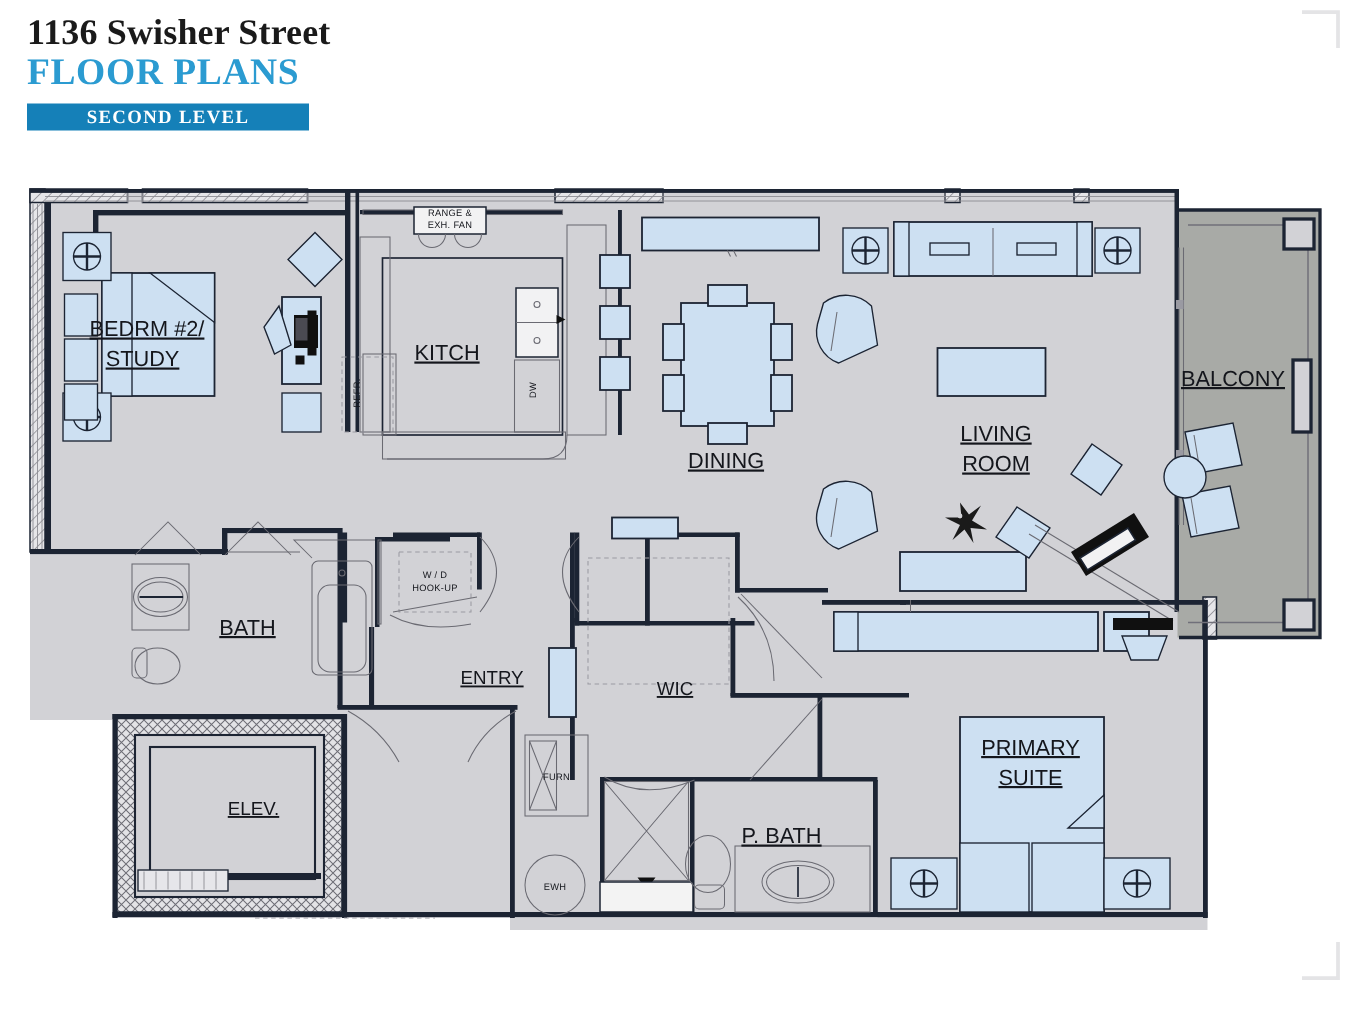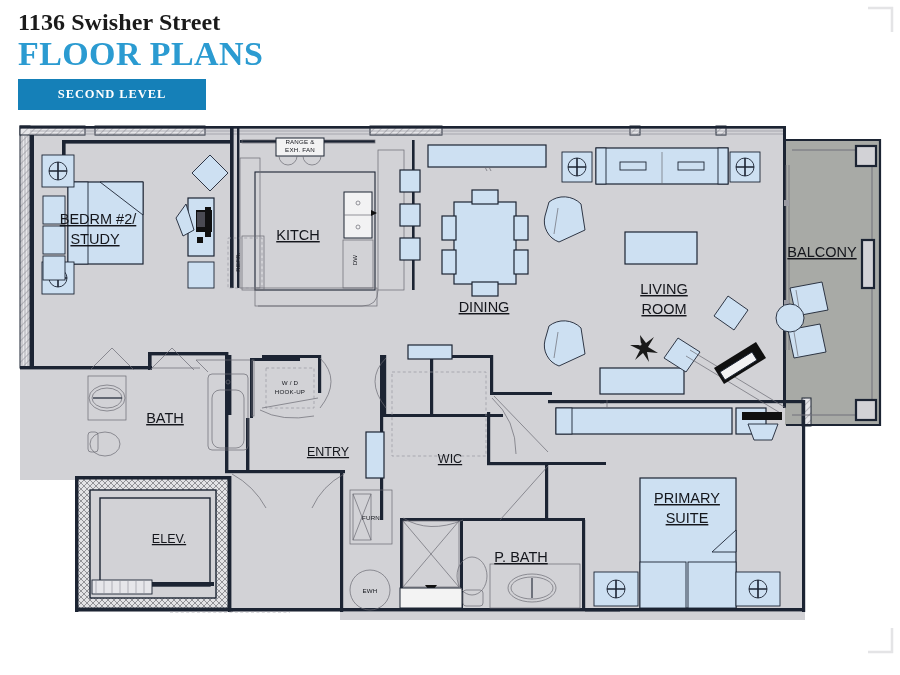--- a/index.html
+++ b/index.html
@@ -12,25 +12,25 @@
   }
   #stage{position:absolute;inset:0;width:900px;height:675px;}
   .hdr{position:absolute;left:18px;top:10px;}
   .hdr-title{
     font-family:"Liberation Serif", serif;
     font-weight:bold;font-size:24px;color:#1a1a1a;
     letter-spacing:.1px;line-height:1.05;white-space:nowrap;
   }
   .hdr-sub{
     font-family:"Liberation Serif", serif;
-    font-weight:bold;font-size:34px;color:#2b9bd1;
+    font-weight:bold;font-size:25px;color:#2b9bd1;
     line-height:1.05;letter-spacing:.4px;white-space:nowrap;margin-top:1px;
   }
   .hdr-band{
-    margin-top:7px;width:188px;height:31px;background:#1580b8;
+    margin-top:7px;width:188px;height:18px;background:#1580b8;
     display:flex;align-items:center;justify-content:center;
   }
   .hdr-band span{
     font-family:"Liberation Serif", serif;
     font-size:12.5px;font-weight:bold;color:#ffffff;letter-spacing:.9px;
   }
   .footnote{
     position:absolute;left:22px;top:637px;width:420px;
     font-family:"Liberation Serif", serif;
     font-size:7.6px;line-height:1.45;color:#2a2a2a;

